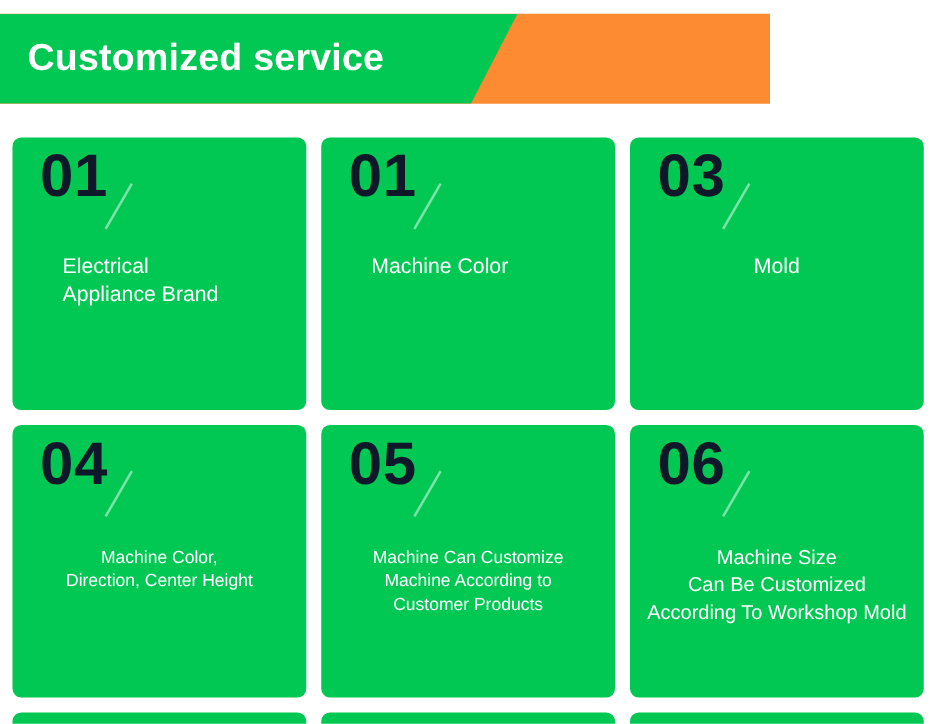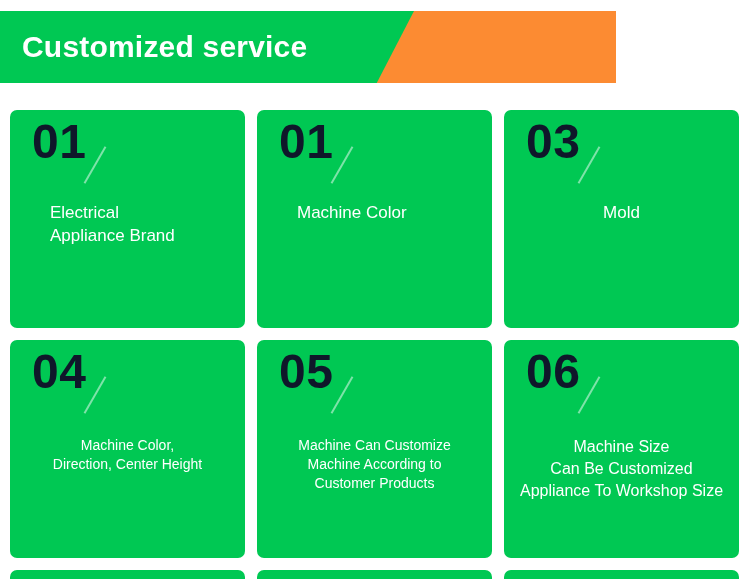--- a/index.html
+++ b/index.html
@@ -179,21 +179,21 @@
         <div class="card-text r2" style="white-space:pre-line">Machine Can Customize
 Machine According to
 Customer Products</div>
       </div>
 
       <div class="card">
         <div class="card-num">06</div>
         <div class="card-slash"></div>
         <div class="card-text small r2" style="white-space:pre-line">Machine Size
 Can Be Customized
-Appliance To Workshop Size</div>
+According To Workshop Mold</div>
       </div>
 
     </div>
 
     <div class="strip-row">
       <div class="strip"></div>
       <div class="strip"></div>
       <div class="strip"></div>
     </div>
 

